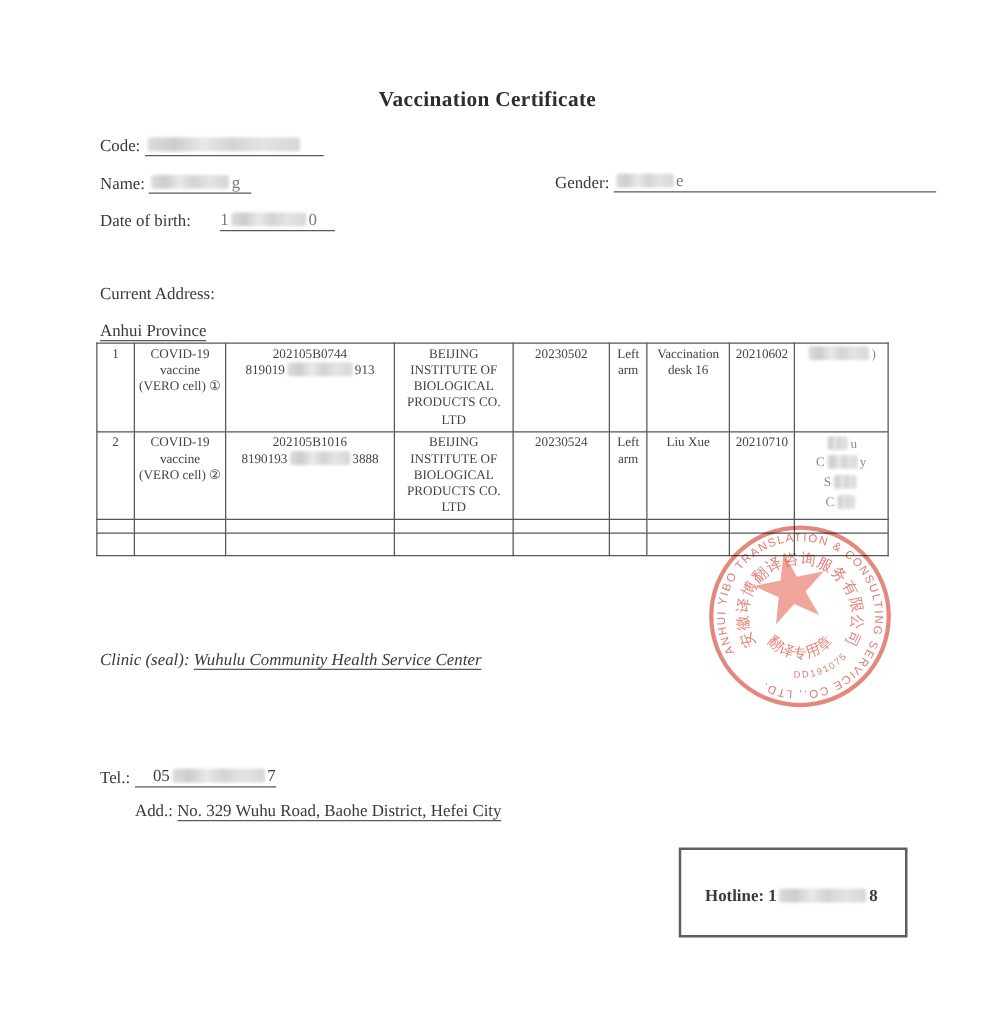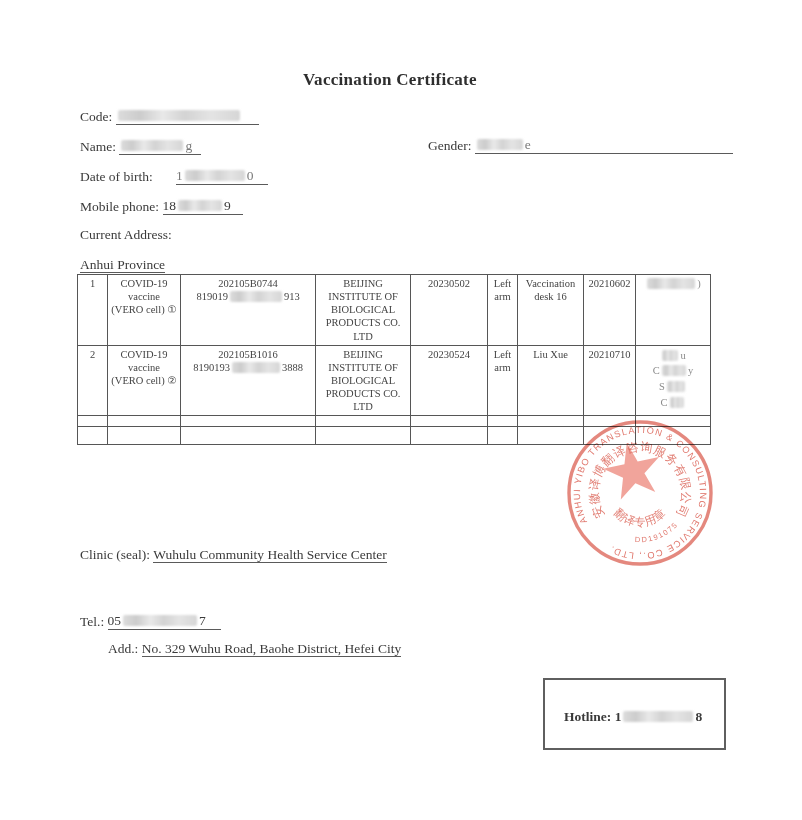--- a/index.html
+++ b/index.html
@@ -53,34 +53,30 @@
     <span>Code:</span>
     <span class="uval" style="width:143px;"><span class="redact" style="width:122px;"></span></span>
   </div>
 
 
   <div class="field" style="left:80px; top:138px;">
     <span>Name:</span>
     <span class="uval" style="width:82px;"><span class="redact" style="width:62px;"></span><span style="color:#7a7a7a;">g</span></span>
   </div>
 
-  <div class="field" style="left:428px; top:137px;">
+  <div class="field" style="left:444px; top:137px;">
     <span>Gender:</span>
     <span class="uval" style="width:258px;"><span class="redact" style="width:46px;"></span><span style="color:#7a7a7a;">e</span></span>
   </div>
 
   <div class="field" style="left:80px; top:168px;">
     <span>Date of birth:</span>
     <span class="uval" style="width:92px;margin-left:20px;"><span style="color:#7a7a7a;">1</span><span class="redact" style="width:60px;"></span><span style="color:#7a7a7a;">0</span></span>
   </div>
 
-  <div class="field" style="left:80px; top:198px;">
-    <span>Mobile phone:</span>
-    <span class="uval" style="width:80px;"><span>18</span><span class="redact" style="width:44px;"></span><span>9</span></span>
-  </div>
 
   <div class="field" style="left:80px; top:227px;">
     <span>Current Address:</span>
   </div>
 
   <div class="field" style="left:80px; top:257px;">
     <span class="u">Anhui Province</span>
   </div>
 
   <table class="doc-table">
@@ -142,29 +138,29 @@
           <td></td>
           <td></td>
           <td></td>
           <td></td>
           <td></td>
     </tr>
   </tbody>
     </table>
 
 
-  <div class="plain-line" style="left:80px; top:547px;">
+  <div class="plain-line" style="left:80px; top:520px;font-style:italic;">
     <span>Clinic (seal):</span>
     <span class="u">Wuhulu Community Health Service Center</span>
   </div>
 
 
   <div class="plain-line" style="left:80px; top:613px;">
     <span>Tel.:</span>
-    <span class="uval" style="width:113px;"><span>05</span><span class="redact" style="width:74px;"></span><span>7</span></span>
+    <span class="uval" style="width:113px;text-align:right;"><span>05</span><span class="redact" style="width:74px;"></span><span>7</span></span>
   </div>
 
   <div class="plain-line" style="left:80px; top:641px;margin-left:28px;">
     <span>Add.:</span>
     <span class="u">No. 329 Wuhu Road, Baohe District, Hefei City</span>
   </div>
 
   <div class="hotline-box">
     <div class="hotline-text">
       <span>Hotline:</span>

